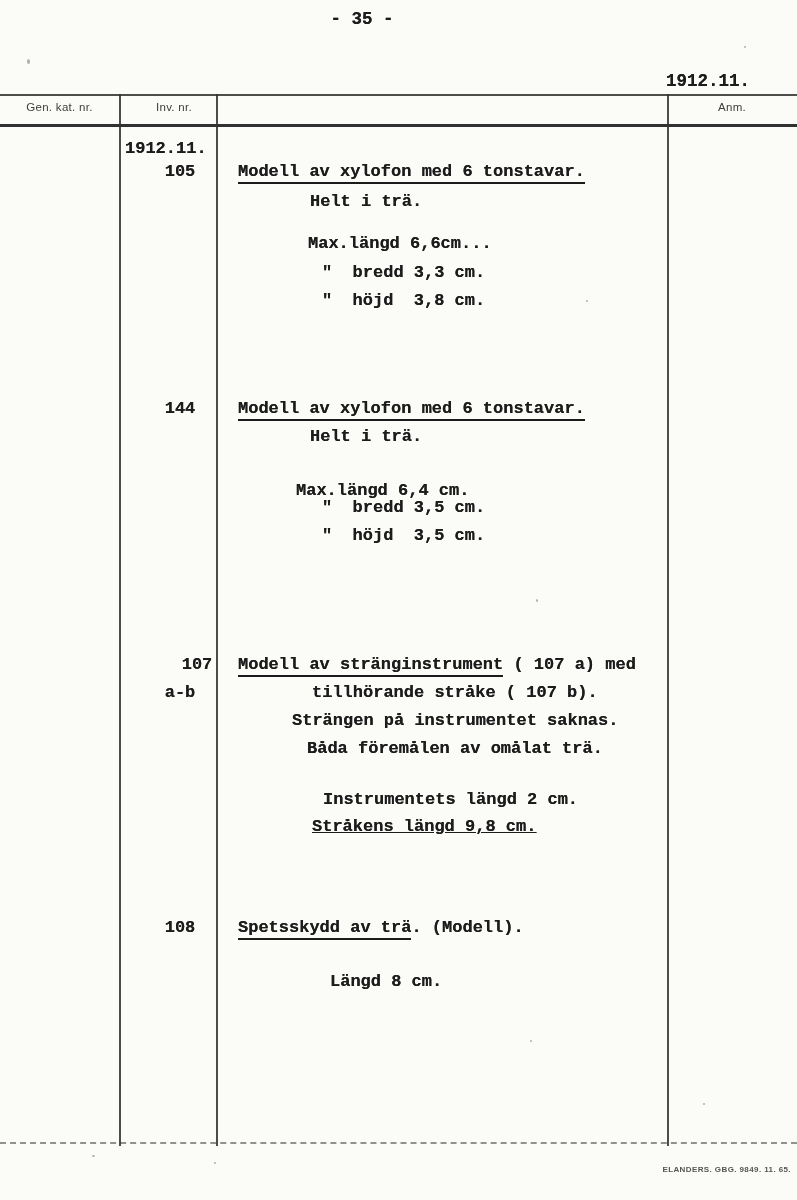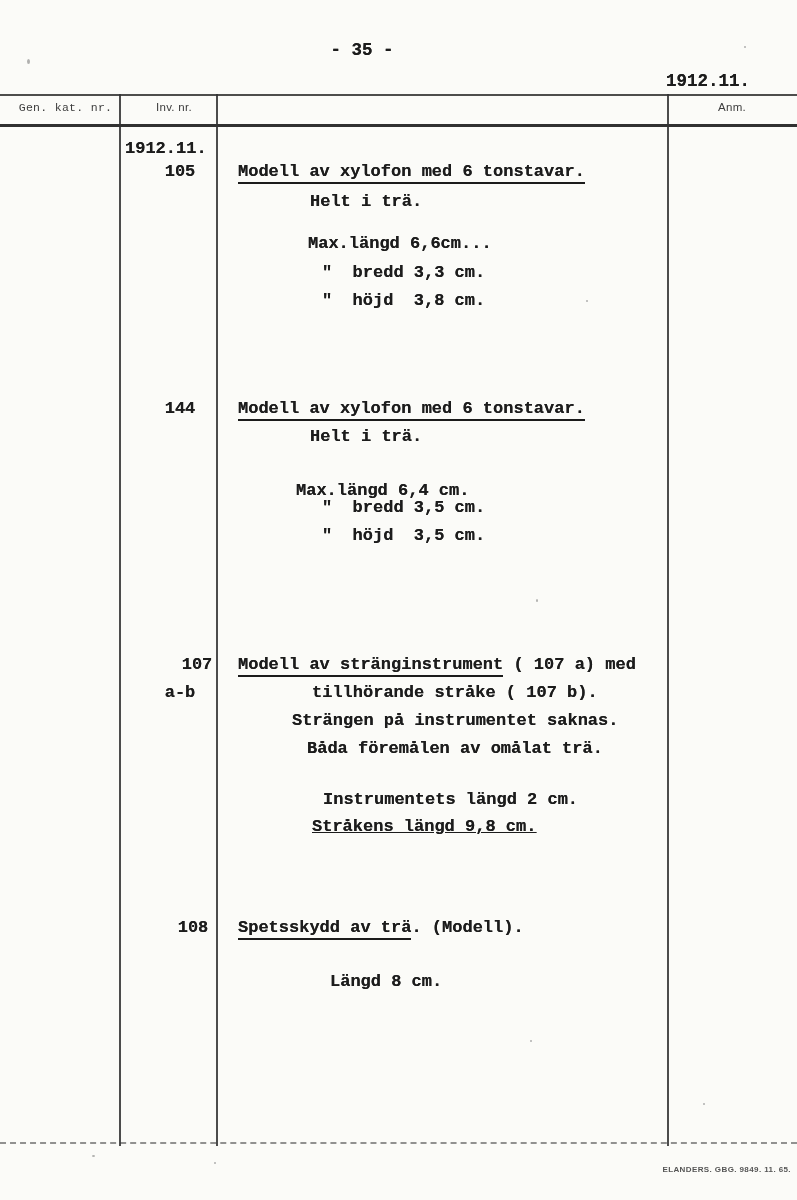--- a/index.html
+++ b/index.html
@@ -37,31 +37,31 @@
     position:absolute; top:1165px; right:6px;
     font-size:8px; font-weight:700; color:#555; letter-spacing:0.4px;
   }
   .speck { position:absolute; background:#666; opacity:0.5; border-radius:50%; }
 </style>
 </head>
 <body>
 
 <div class="page">
 
-  <div class="tw big" style="left:322px; top:9px; width:80px; text-align:center;margin-top:31px;">- 35 -</div>
+  <div class="tw big" style="left:322px; top:9px; width:80px; text-align:center;">- 35 -</div>
   <div class="tw big" style="left:666px; top:71px;">1912.11.</div>
 
   <div class="rule rule-top"></div>
   <div class="rule rule-heavy"></div>
   <div class="rule rule-bottom"></div>
   <div class="vline v1"></div>
   <div class="vline v2"></div>
   <div class="vline v3"></div>
 
-  <div class="hdr" style="left:6px; width:119px;font-family:Liberation Mono, monospace;">Gen. kat. nr.</div>
+  <div class="hdr" style="left:0; width:119px;">Gen. kat. nr.</div>
   <div class="hdr" style="left:119px; width:110px;">Inv. nr.</div>
   <div class="hdr" style="left:667px; width:130px;">Anm.</div>
 
   <div>
     <div class="tw" style="left:125px; top:139px;">1912.11.</div>
     <div class="tw inv-num" style="top:162px;">105</div>
     <div class="tw" style="left:238px; top:162px;"><span class="u">Modell av xylofon med 6 tonstavar.</span></div>
     <div class="tw" style="left:310px; top:192px;">Helt i trä.</div>
     <div class="tw" style="left:308px; top:234px;">Max.längd 6,6cm...</div>
     <div class="tw" style="left:322px; top:263px;">"  bredd 3,3 cm.</div>
@@ -82,21 +82,21 @@
     <div class="tw inv-num" style="top:683px;">a-b</div>
     <div class="tw" style="left:238px; top:655px;"><span class="u">Modell av stränginstrument</span><span> ( 107 a) med</span></div>
     <div class="tw" style="left:312px; top:683px;">tillhörande stråke ( 107 b).</div>
     <div class="tw" style="left:292px; top:711px;text-align:right;">Strängen på instrumentet saknas.</div>
     <div class="tw" style="left:307px; top:739px;">Båda föremålen av omålat trä.</div>
     <div class="tw" style="left:323px; top:790px;">Instrumentets längd 2 cm.</div>
     <div class="tw" style="left:312px; top:817px;text-decoration:underline;">Stråkens längd 9,8 cm.</div>
   </div>
 
   <div>
-    <div class="tw inv-num" style="top:918px;margin-left:13px;">108</div>
+    <div class="tw inv-num" style="top:918px;">108</div>
     <div class="tw" style="left:238px; top:918px;"><span class="u">Spetsskydd av trä</span><span>. (Modell).</span></div>
     <div class="tw" style="left:330px; top:972px;">Längd 8 cm.</div>
   </div>
 
   <div class="printer">ELANDERS. GBG. 9849. 11. 65.</div>
 
   <div class="speck" style="left:27px; top:59px; width:3px; height:5px;"></div>
   <div class="speck" style="left:744px; top:46px; width:2px; height:2px;"></div>
   <div class="speck" style="left:586px; top:300px; width:2px; height:2px;"></div>
   <div class="speck" style="left:536px; top:599px; width:2px; height:3px;"></div>

